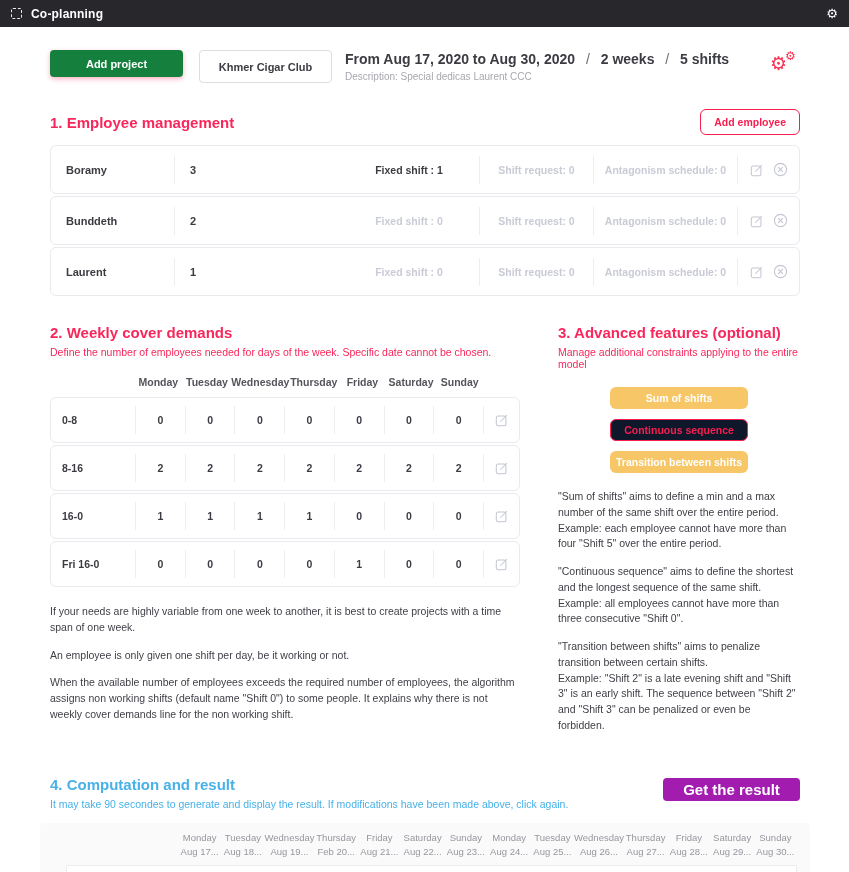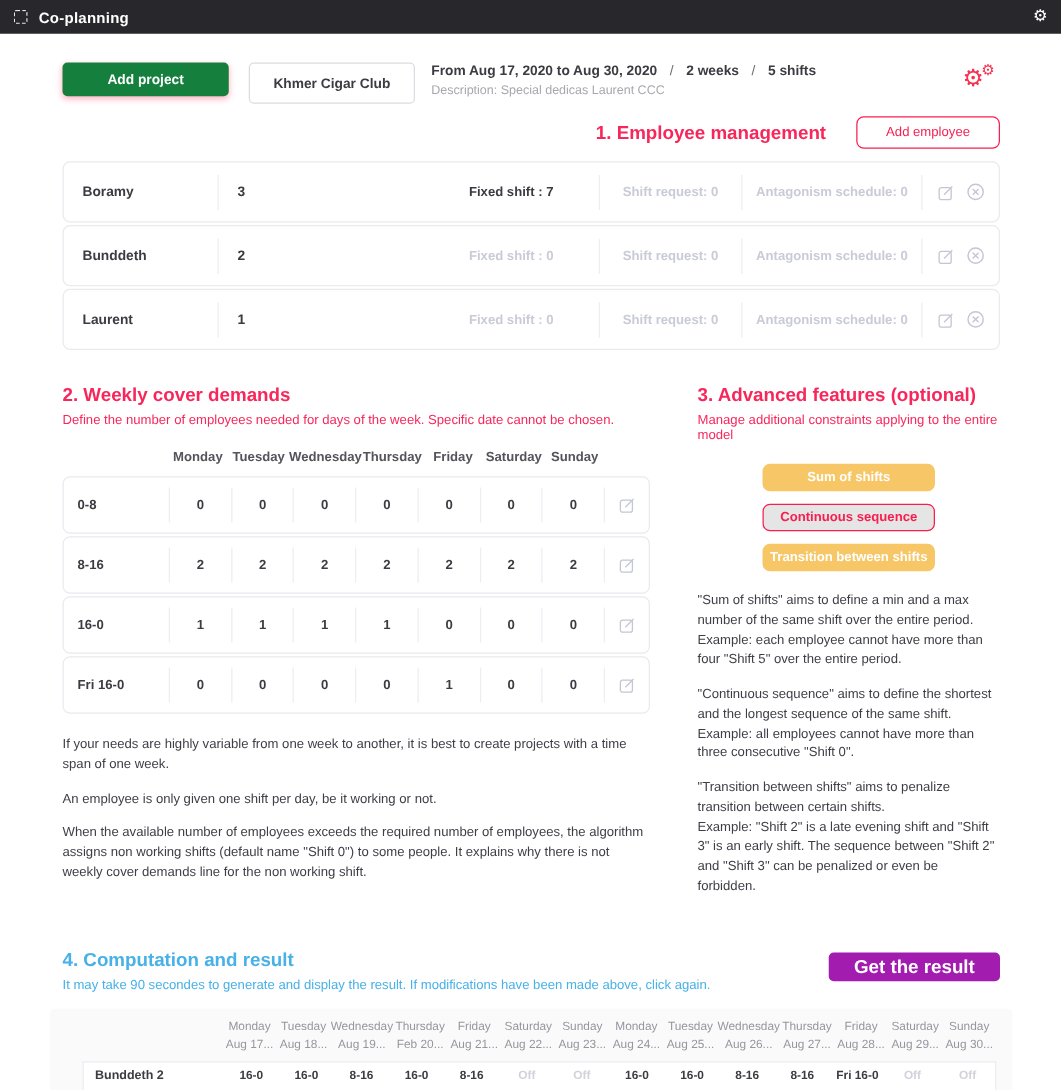--- a/index.html
+++ b/index.html
@@ -14,37 +14,37 @@
 
   .page { padding:0 49px 0 50px; }
 
   
   .toolbar { margin-top:23px; display:flex; align-items:flex-start; }
   .btn-red { width:133px; height:27px; background:#15803d; color:#fff; border:none; border-radius:4px;
     font-family:inherit; font-size:11px; font-weight:bold; cursor:pointer; box-shadow:0 2px 5px rgba(249,30,80,.35); }
   .project-input { margin-left:16px; width:133px; height:33px; border:1px solid #dcdce2; border-radius:4px;
     font-family:inherit; font-size:11px; font-weight:bold; color:#3b3b42; text-align:center; outline:none; }
   .project-meta { margin-left:13px; padding-top:1px; }
-  .meta-line1 { font-size:11px; font-weight:bold; color:#3b3b42; }
+  .meta-line1 { font-size:14px; font-weight:bold; color:#3b3b42; }
   .meta-line1 .sep { color:#6d6c74; font-weight:normal; margin:0 7px; }
   .meta-desc { margin-top:4px; font-size:10px; color:#a7a7af; }
   .gears { margin-left:auto; position:relative; width:30px; height:28px; color:#f9304f; }
   .gears .g1 { position:absolute; left:0; top:4px; font-size:19px; line-height:19px; font-family:"DejaVu Sans",sans-serif; }
   .gears .g2 { position:absolute; left:15px; top:0; font-size:12px; line-height:12px; font-family:"DejaVu Sans",sans-serif; }
 
   
   .h-red { color:#f8275b; font-size:15px; font-weight:bold; }
   .sub-red { color:#f8275b; font-size:10.5px; margin-top:5px; }
   .h-blue { color:#47b1e8; font-size:15px; font-weight:bold; }
   .sub-blue { color:#47b1e8; font-size:10.5px; margin-top:5px; }
 
   
-  .sec1-head { margin-top:10px; display:flex; align-items:center; justify-content:flex-end;gap:24px; }
+  .sec1-head { margin-top:26px; display:flex; align-items:center; justify-content:space-between;gap:24px; }
   .btn-outline-red { background:#fff; border:1px solid #f91e50; color:#f91e50; border-radius:6px;
-    font-family:inherit; font-size:10.5px; font-weight:normal; padding:6px 23px; cursor:pointer; }
+    font-family:inherit; font-size:10.5px; font-weight:bold; padding:6px 13px; cursor:pointer; }
   .emp-rows { margin-top:10px; }
   .emp-row { height:49px; border:1px solid #eaeaef; border-radius:6px; margin-bottom:2px; display:flex; align-items:center; background:#fff; }
   .emp-cellbase { height:28px; display:flex; align-items:center; }
   .emp-name { width:124px; padding-left:15px; font-size:11px; font-weight:bold; border-right:1px solid #ededf2; }
   .emp-count { width:164px; padding-left:15px; font-size:11px; font-weight:bold; }
   .emp-fixed { width:140px; justify-content:center; font-size:10.5px; }
   .emp-req { width:114px; justify-content:center; font-size:10.5px; border-left:1px solid #ededf2; }
   .emp-ant { width:144px; justify-content:center; font-size:10.5px; border-left:1px solid #ededf2; }
   .emp-icons { flex:1; justify-content:center; gap:9px; border-left:1px solid #ededf2; }
   .strongcell { color:#3b3b42; font-weight:bold; }
@@ -66,21 +66,21 @@
   .cover-cell { flex:1; height:28px; display:flex; align-items:center; justify-content:center;
     font-size:10.5px; font-weight:bold; border-left:1px solid #ededf2; }
   .cover-icon { width:36px; height:28px; display:flex; align-items:center; justify-content:center; border-left:1px solid #ededf2; }
   .notes { margin-top:17px; }
   .notes p { font-size:10.5px; color:#3f3e46; line-height:1.5; margin-bottom:12px; }
 
   .adv-buttons { margin-top:17px; }
   .adv-btn { display:block; margin:0 auto 10px; width:138px; height:22px; border-radius:6px;
     font-family:inherit; font-size:10.5px; font-weight:bold; cursor:pointer; }
   .adv-yellow { background:#f7c666; color:#fff; border:none; }
-  .adv-outline { background:#e5e5e5; border:1.5px solid #f91e50; color:#f91e50; }
+  .adv-outline { background:#0f172a; border:1.5px solid #f91e50; color:#f91e50; }
   .adv-notes { margin-top:16px; }
   .adv-notes p { font-size:10.5px; color:#3f3e46; line-height:1.5; margin-bottom:12px; white-space:pre-line; }
 
   
   .sec4-head { margin-top:30px; display:flex; justify-content:space-between; align-items:flex-start; }
   .btn-blue { width:137px; height:23px; background:#a21caf; color:#fff; border:none; border-radius:4px;
     font-family:inherit; font-size:15px; font-weight:bold; cursor:pointer; margin-top:2px; }
   .result-panel { margin:13px -10px 0; background:#fafafb; border-radius:4px; padding:9px 13px 12px 26px; }
   .res-header { display:flex; padding-bottom:8px; }
   .res-namesp { width:112px; }
@@ -125,21 +125,21 @@
 
   <div class="sec1-head">
     <div class="h-red">1. Employee management</div>
     <button class="btn-outline-red">Add employee</button>
   </div>
 
   <div class="emp-rows">
     <div class="emp-row">
       <div class="emp-cellbase emp-name">Boramy</div>
       <div class="emp-cellbase emp-count">3</div>
-      <div class="emp-cellbase emp-fixed strongcell">Fixed shift : 7</div>
+      <div class="emp-cellbase emp-fixed strongcell">Fixed shift : 1</div>
       <div class="emp-cellbase emp-req mutedcell">Shift request: 0</div>
       <div class="emp-cellbase emp-ant mutedcell">Antagonism schedule: 0</div>
       <div class="emp-cellbase emp-icons">
         <span class="icon-btn">
             <svg width="14" height="14" viewBox="0 0 16 16">
               <rect x="1.5" y="3.5" width="11" height="11" rx="2"></rect>
               <line x1="6" y1="10" x2="13.5" y2="2.5"></line>
             </svg>
           </span>
         <span class="icon-btn">

